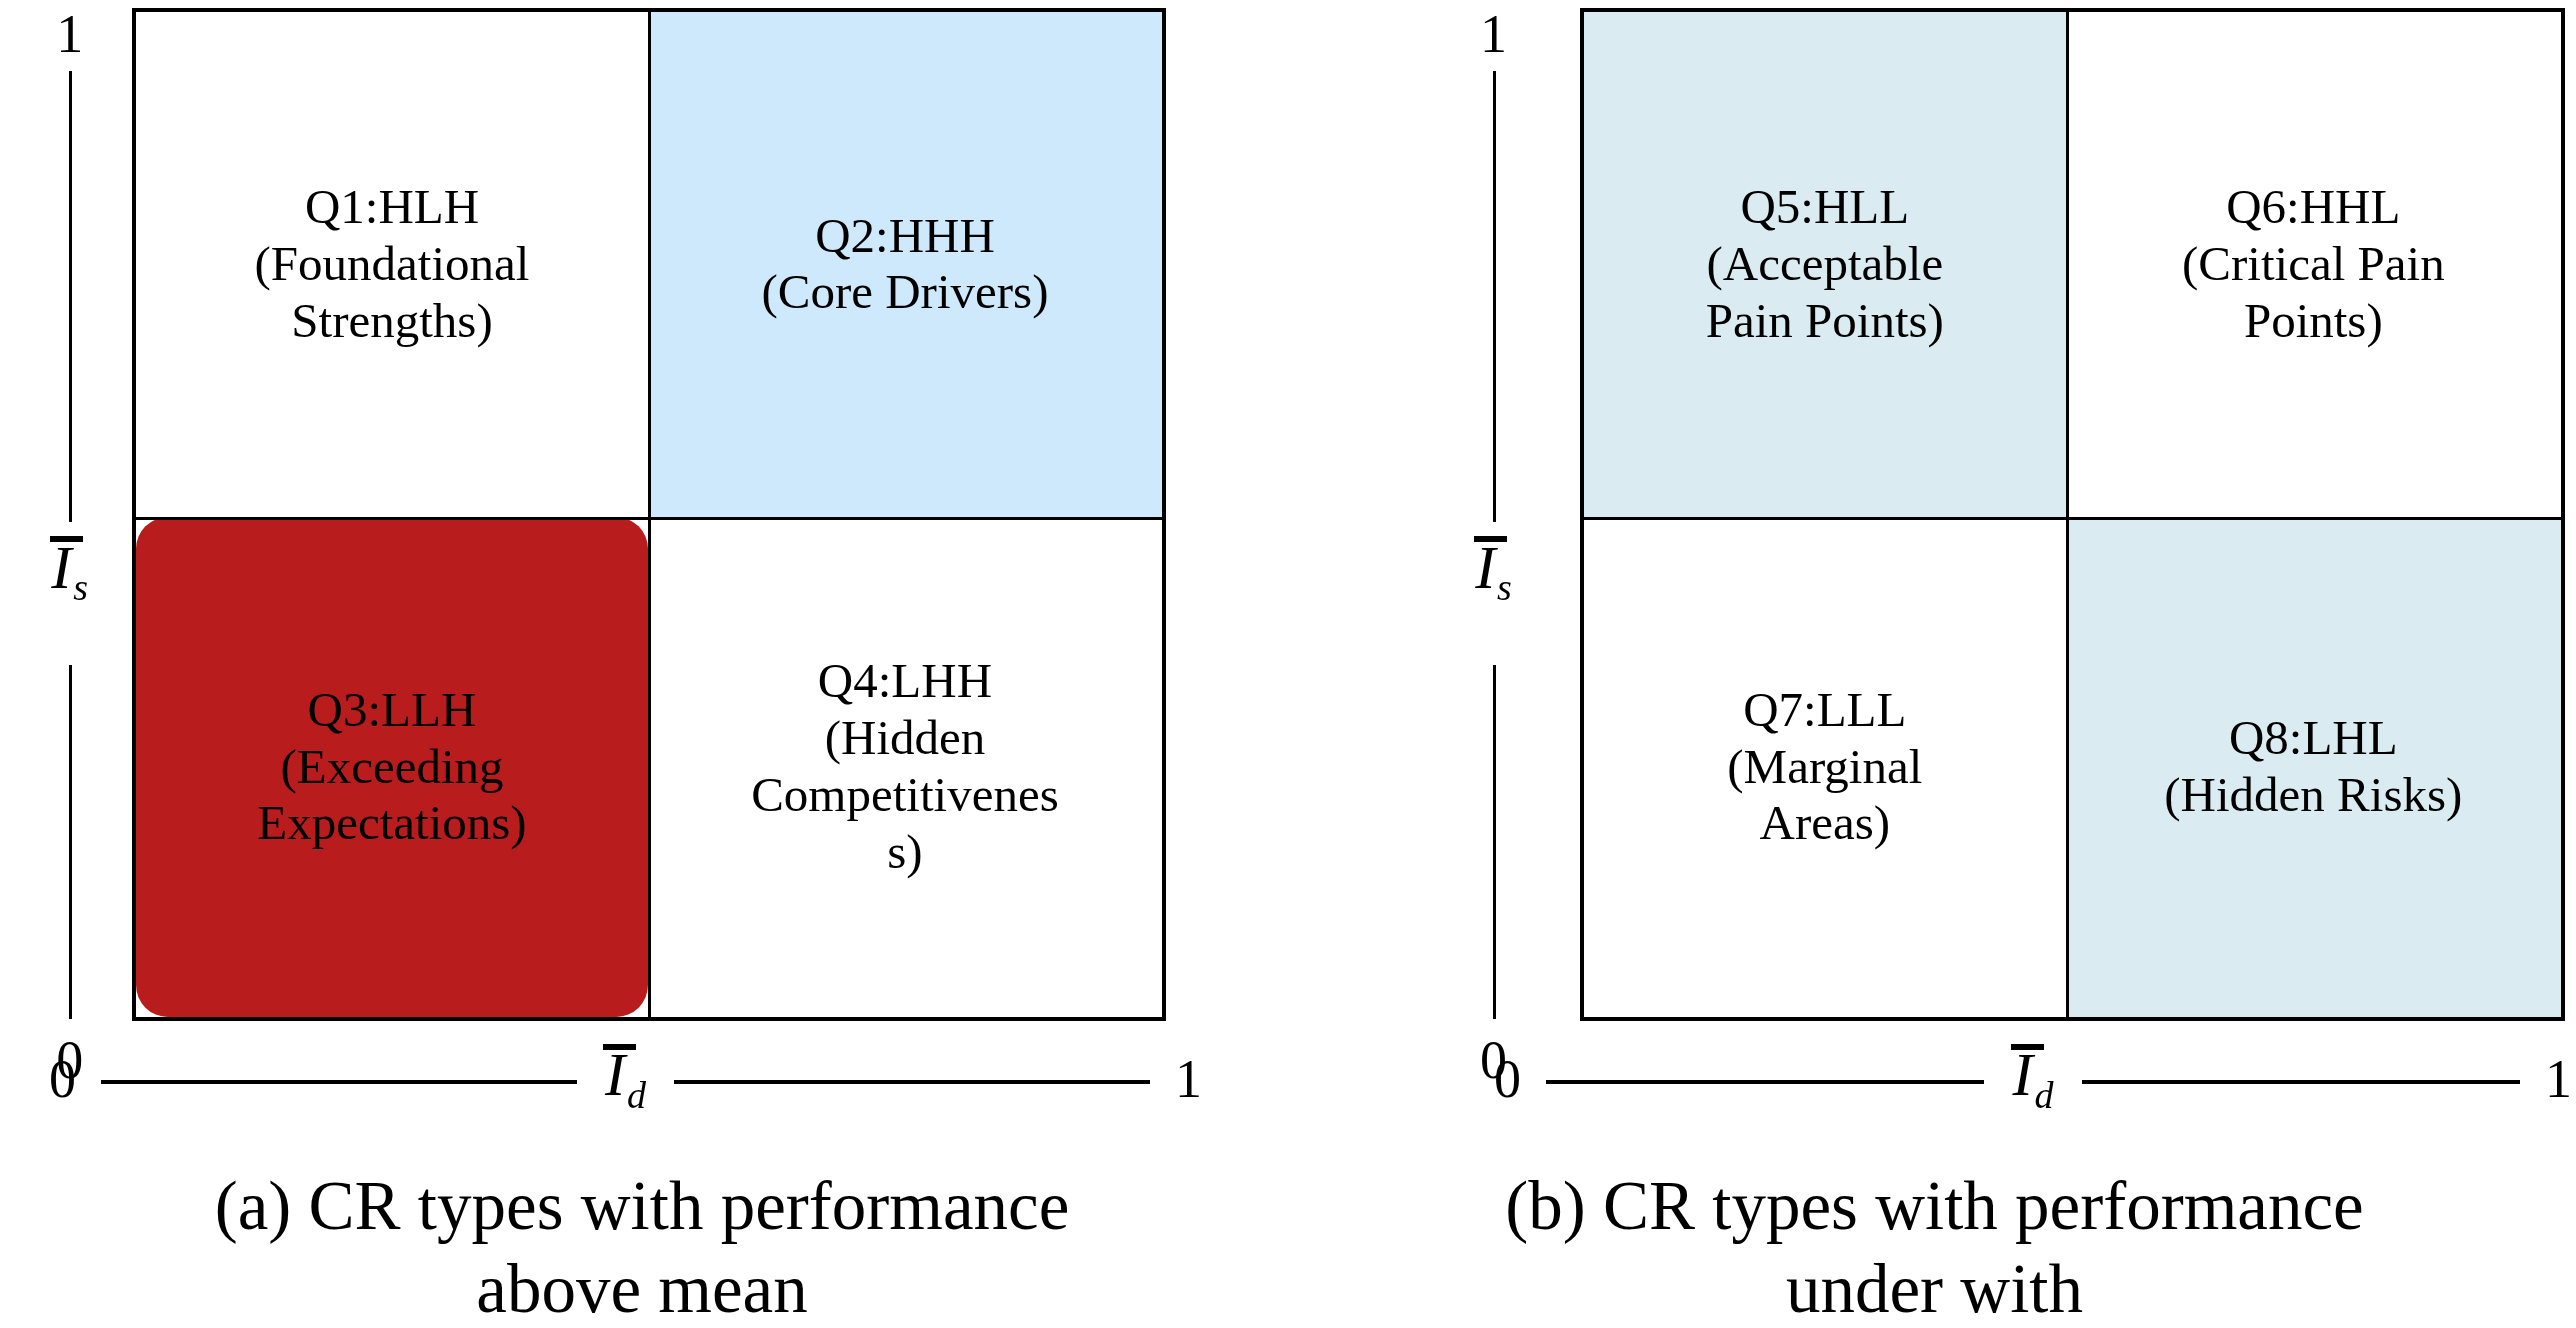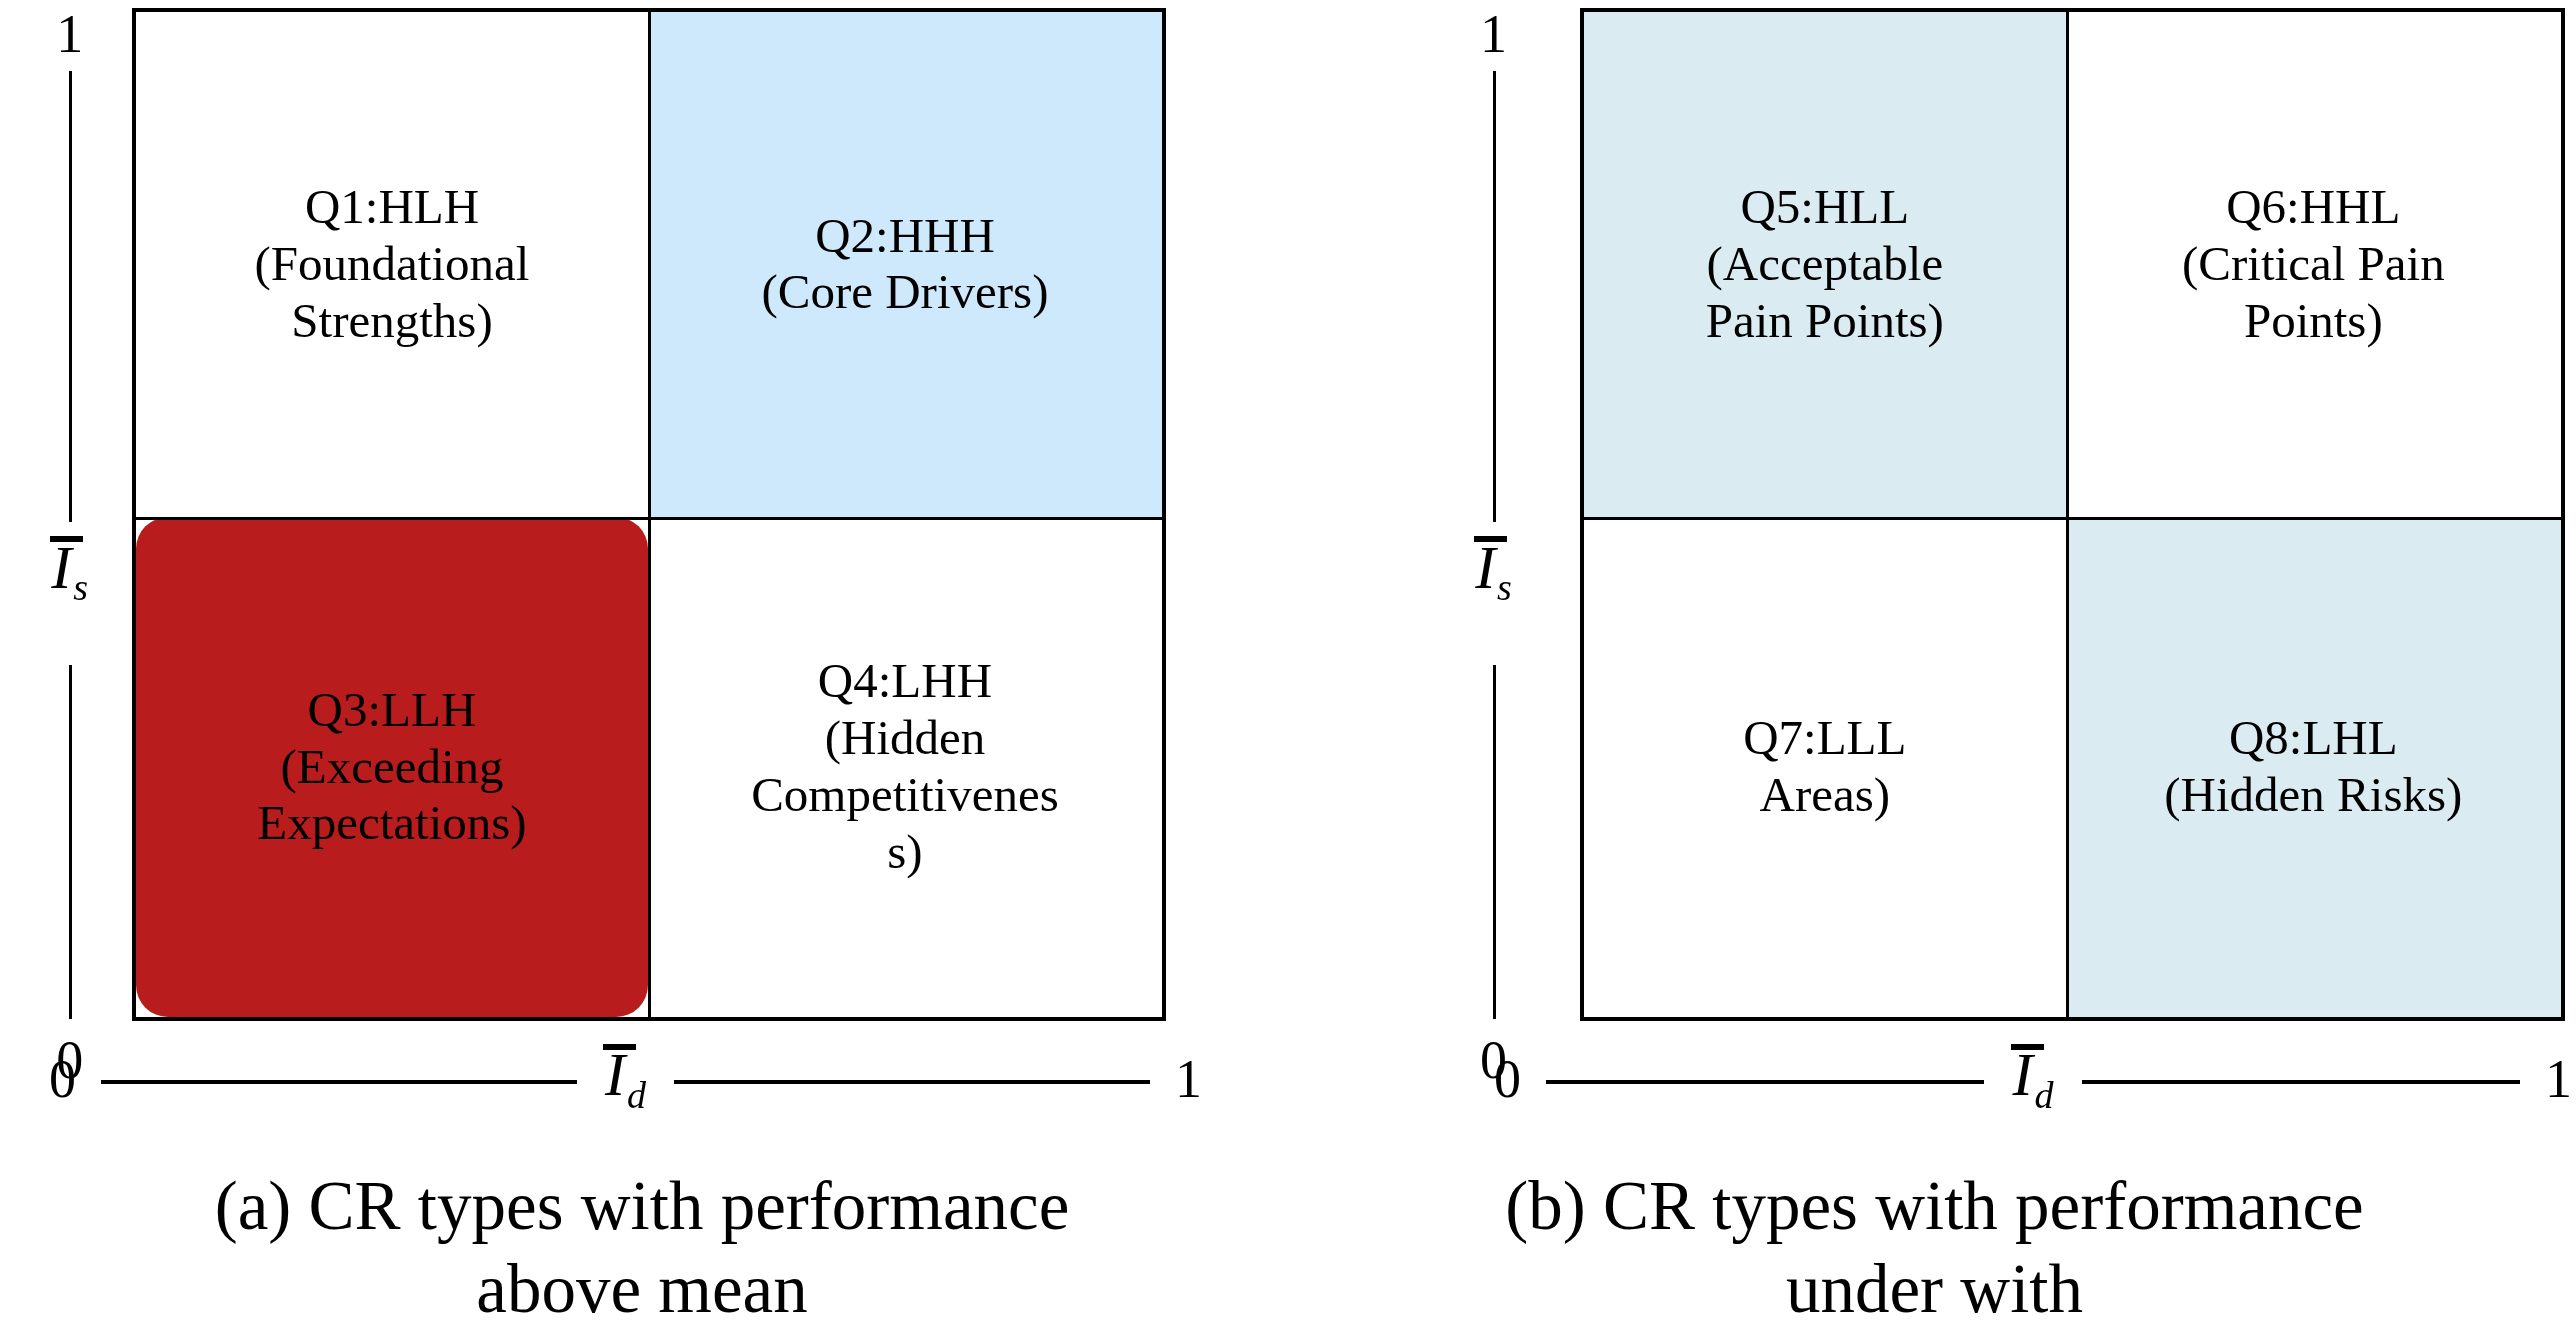--- a/index.html
+++ b/index.html
@@ -182,20 +182,21 @@
       <div class="quad" id="q6">
         <div class="inner">
           <div>Q6:HHL</div>
           <div>(Critical Pain</div>
           <div>Points)</div>
         </div>
       </div>
       <div class="quad" id="q7">
         <div class="inner">
           <div>Q7:LLL</div>
+          <div>(Marginal</div>
           <div>Areas)</div>
         </div>
       </div>
       <div class="quad" id="q8">
         <div class="inner">
           <div>Q8:LHL</div>
           <div>(Hidden Risks)</div>
         </div>
       </div>
       <div class="divider-v"></div>

